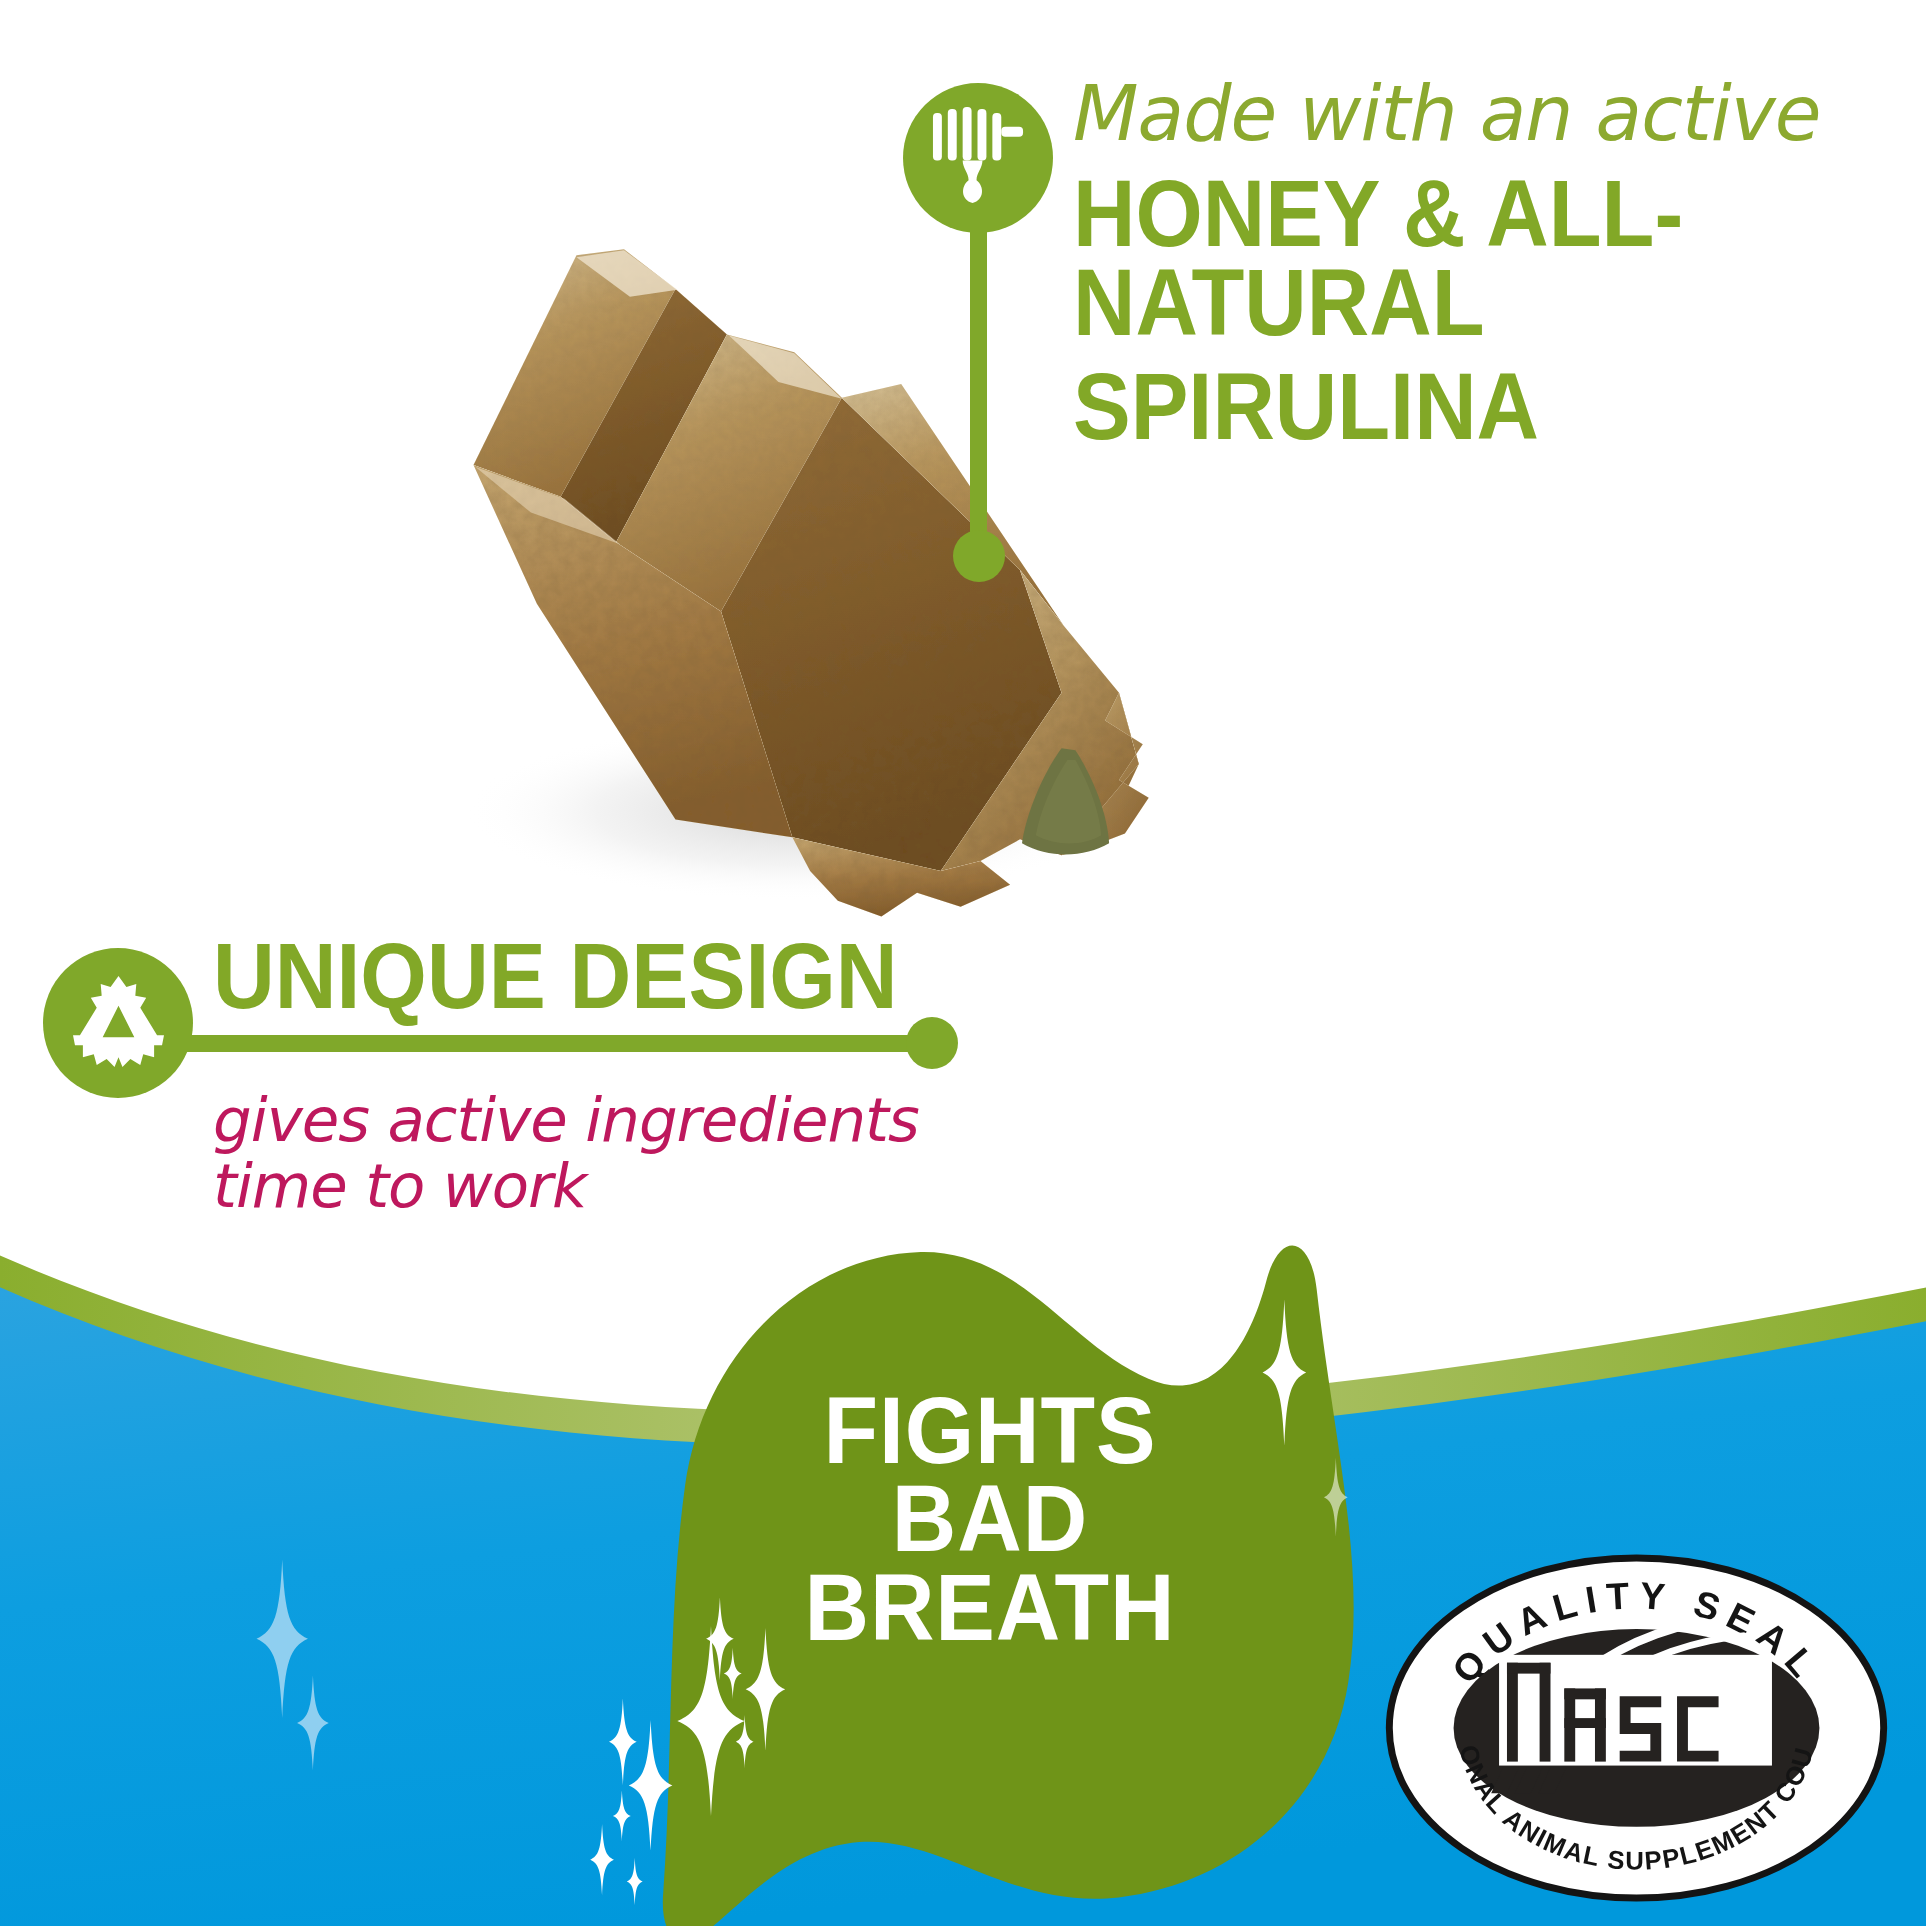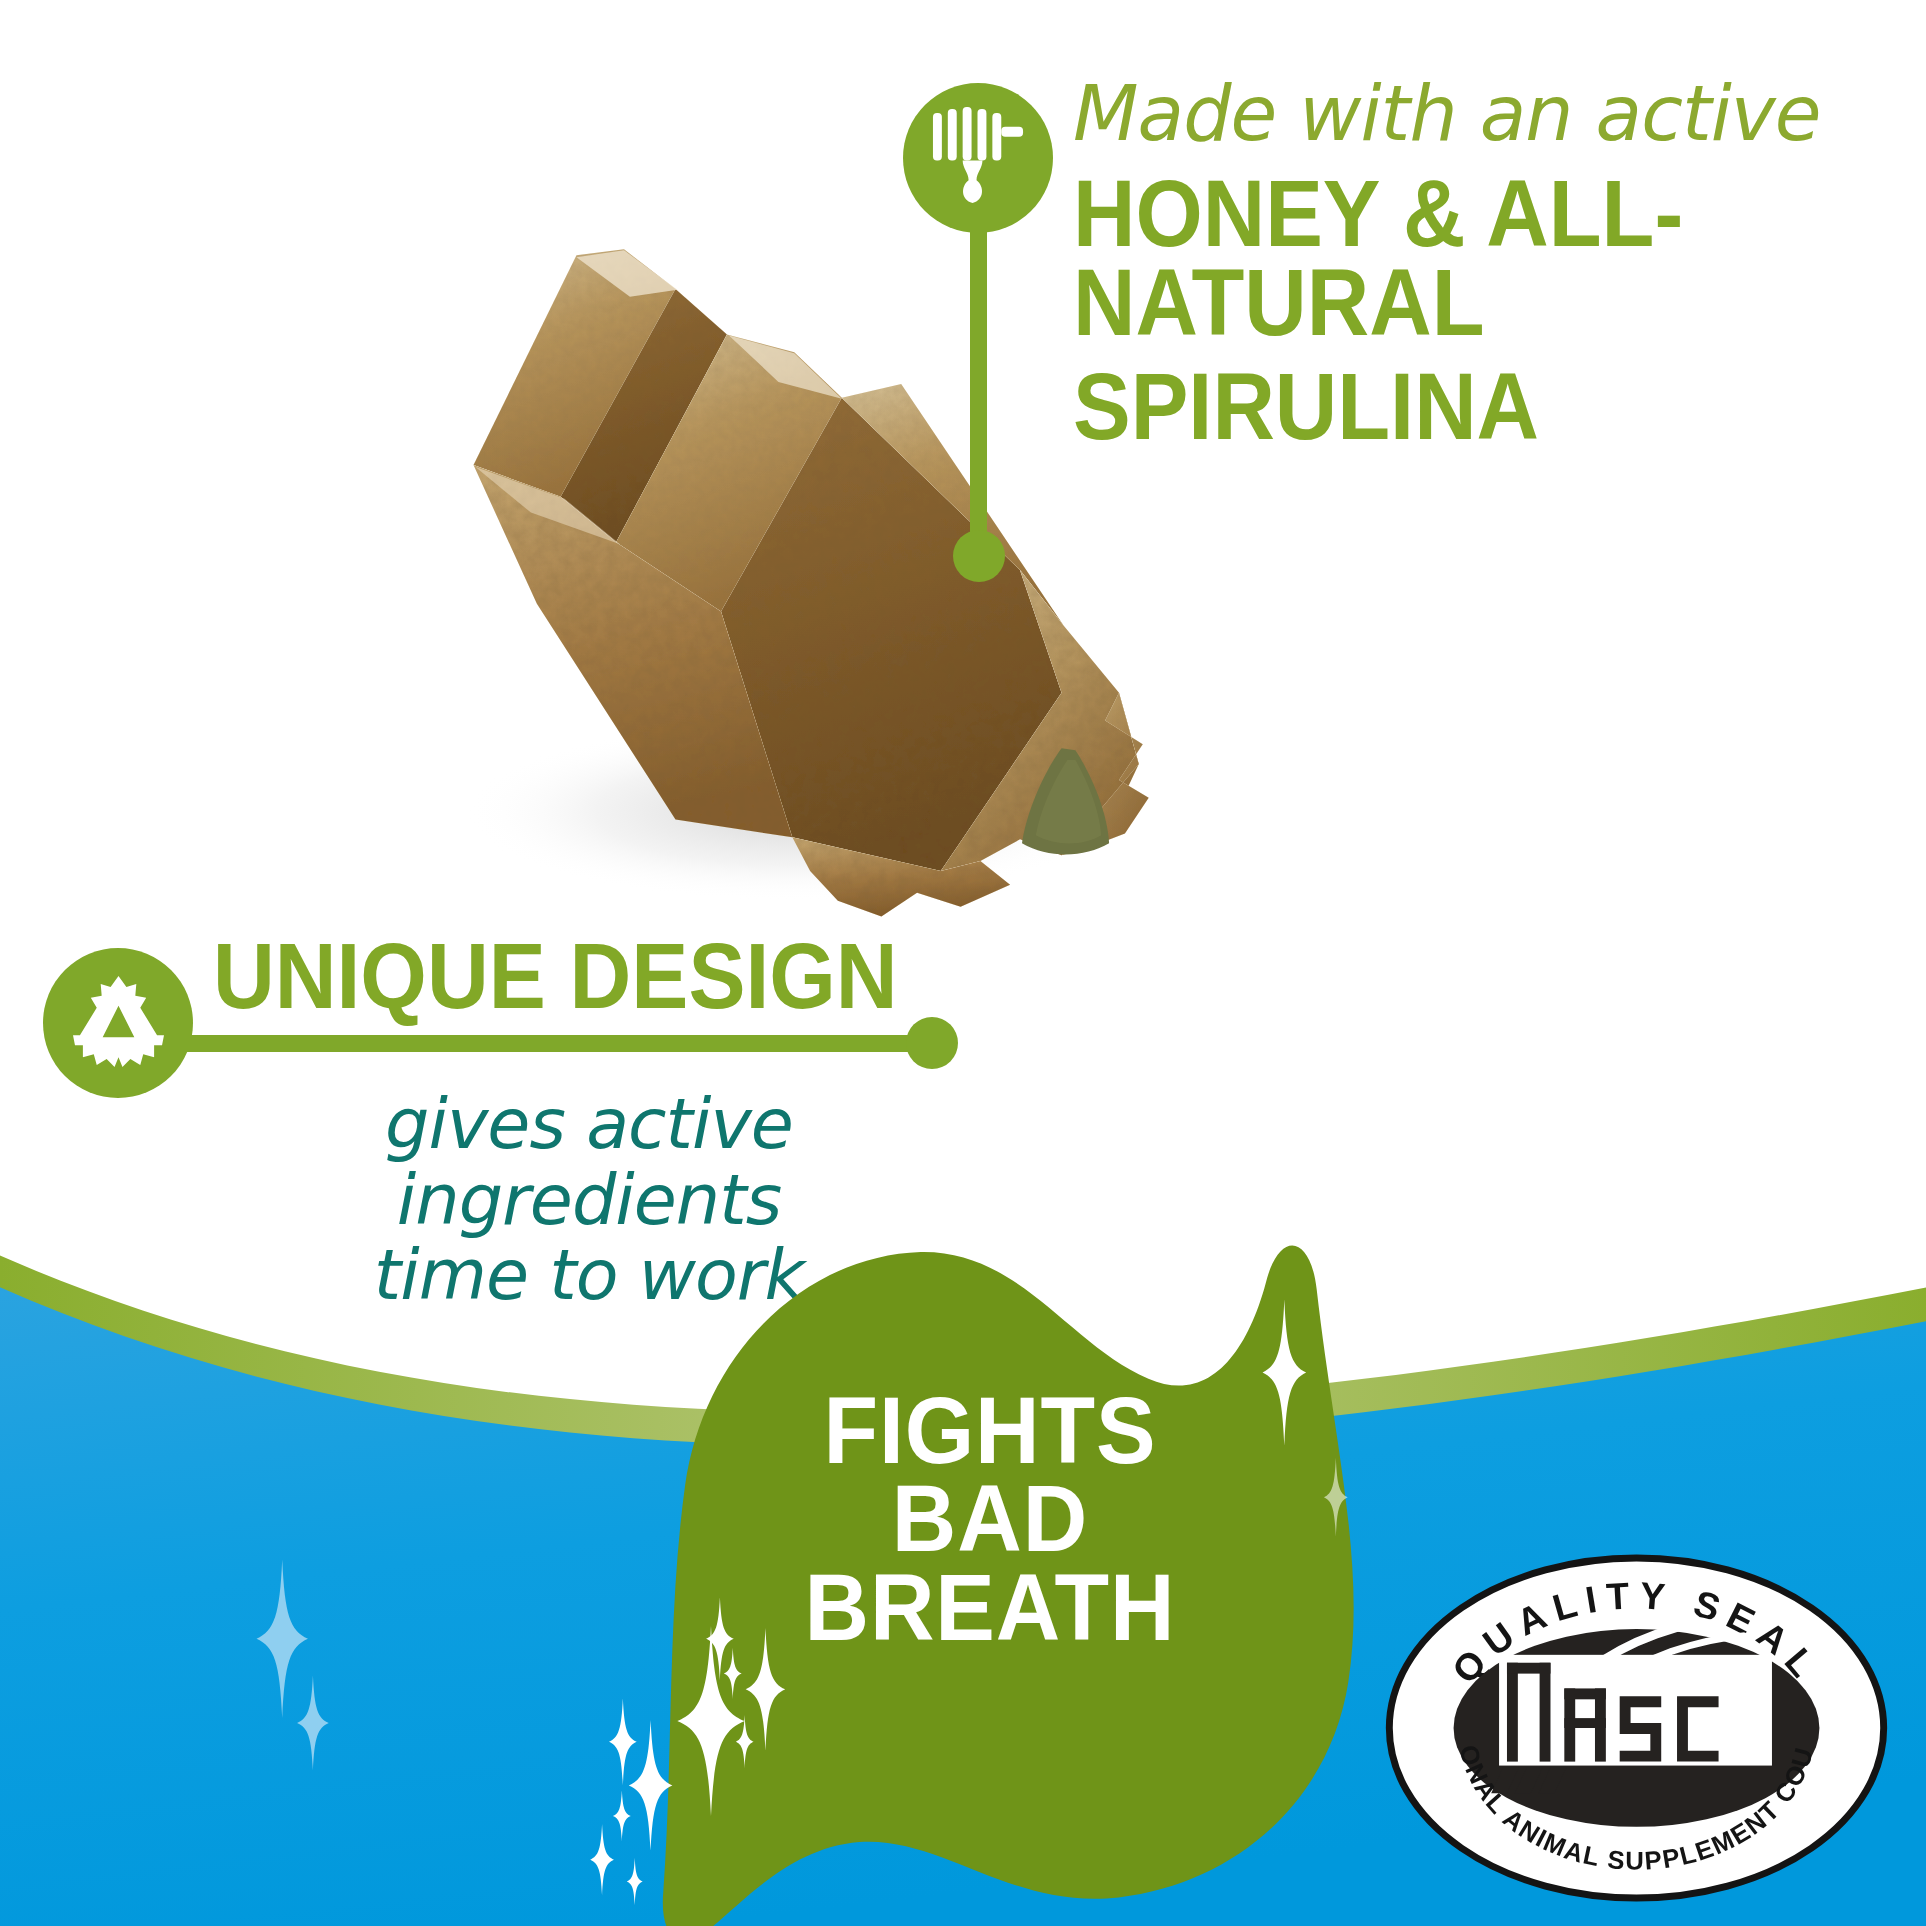--- a/index.html
+++ b/index.html
@@ -162,25 +162,24 @@
     transform-origin: left center;
     text-transform: uppercase;
   }
   .design-sub {
     position: absolute;
     left: 170px;
     top: 139px;
     width: 752px;
     font-family: "DejaVu Sans", sans-serif;
     font-style: italic;
-    font-size: 70px;
+    font-size: 61px;
     line-height: 1.08;
-    color: #0f766e;
+    color: #be185d;
     letter-spacing: -1px;
-    text-align: center;
   }
 
   
   .blob-wrap {
     position: absolute;
     left: 594px;
     top: 1238px;
     width: 792px;
     height: 713px;
   }

